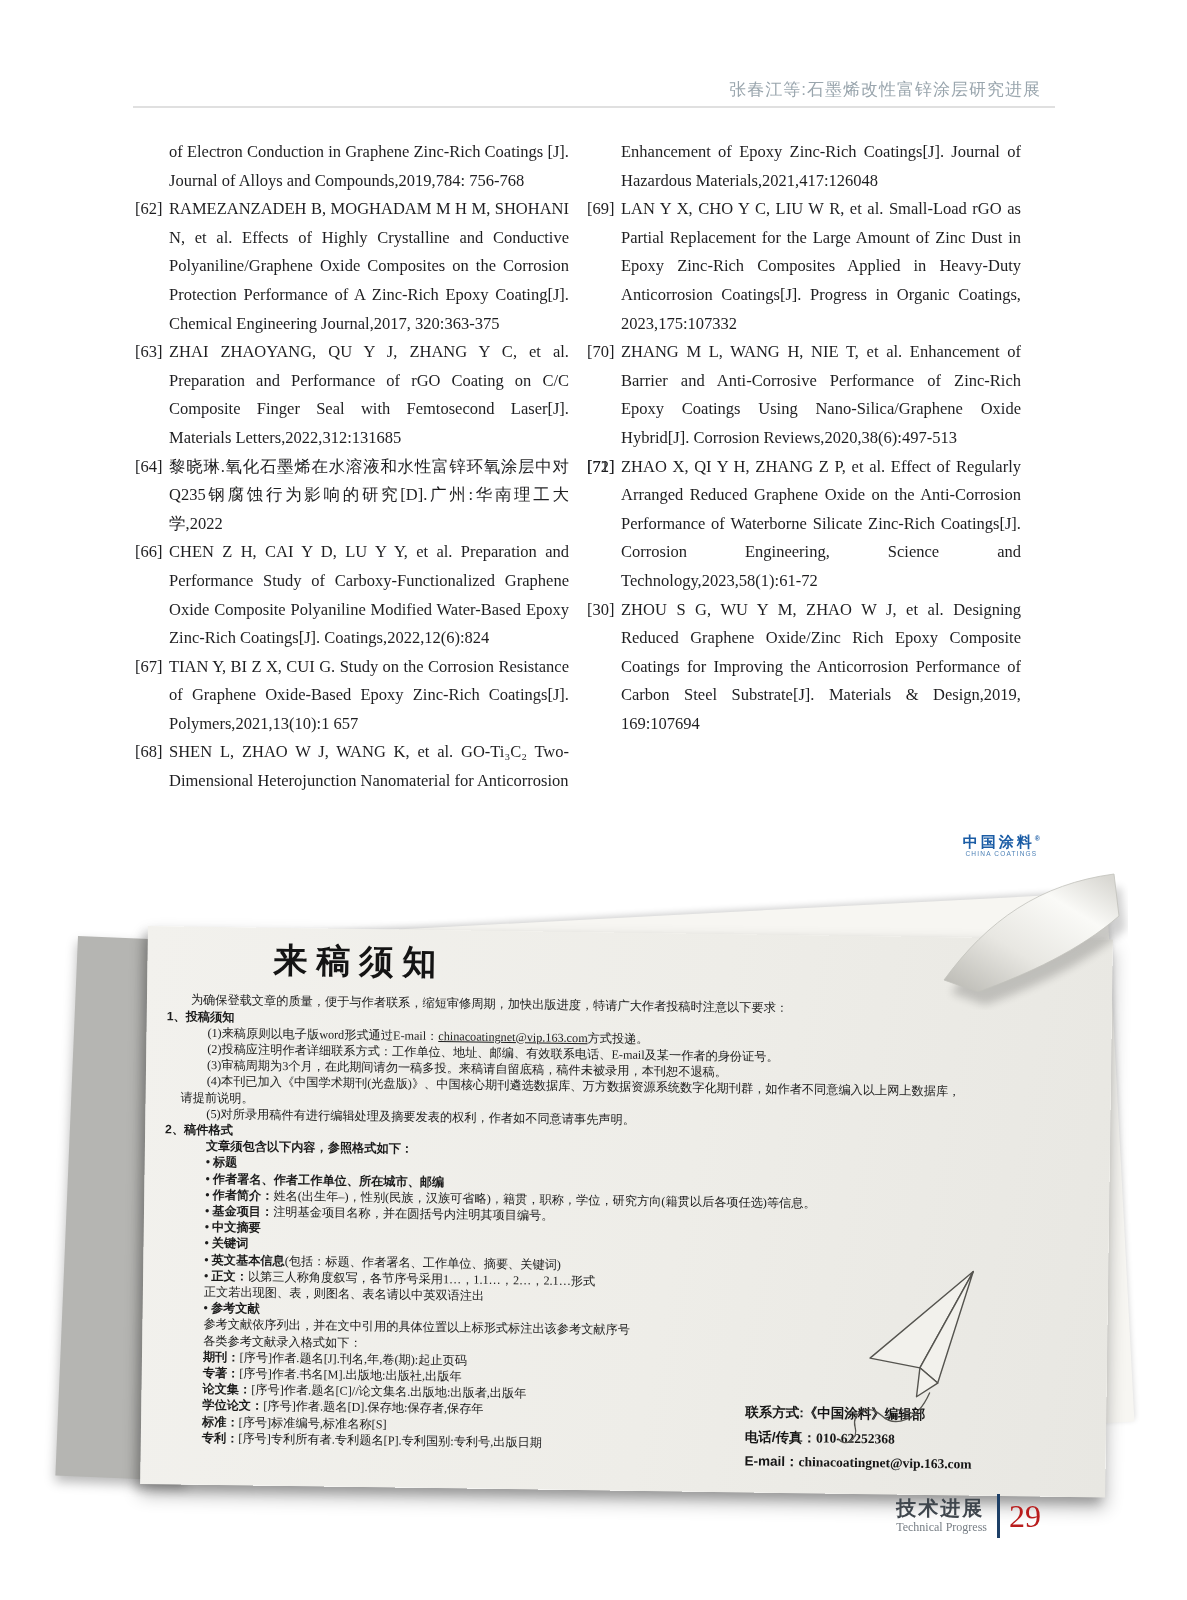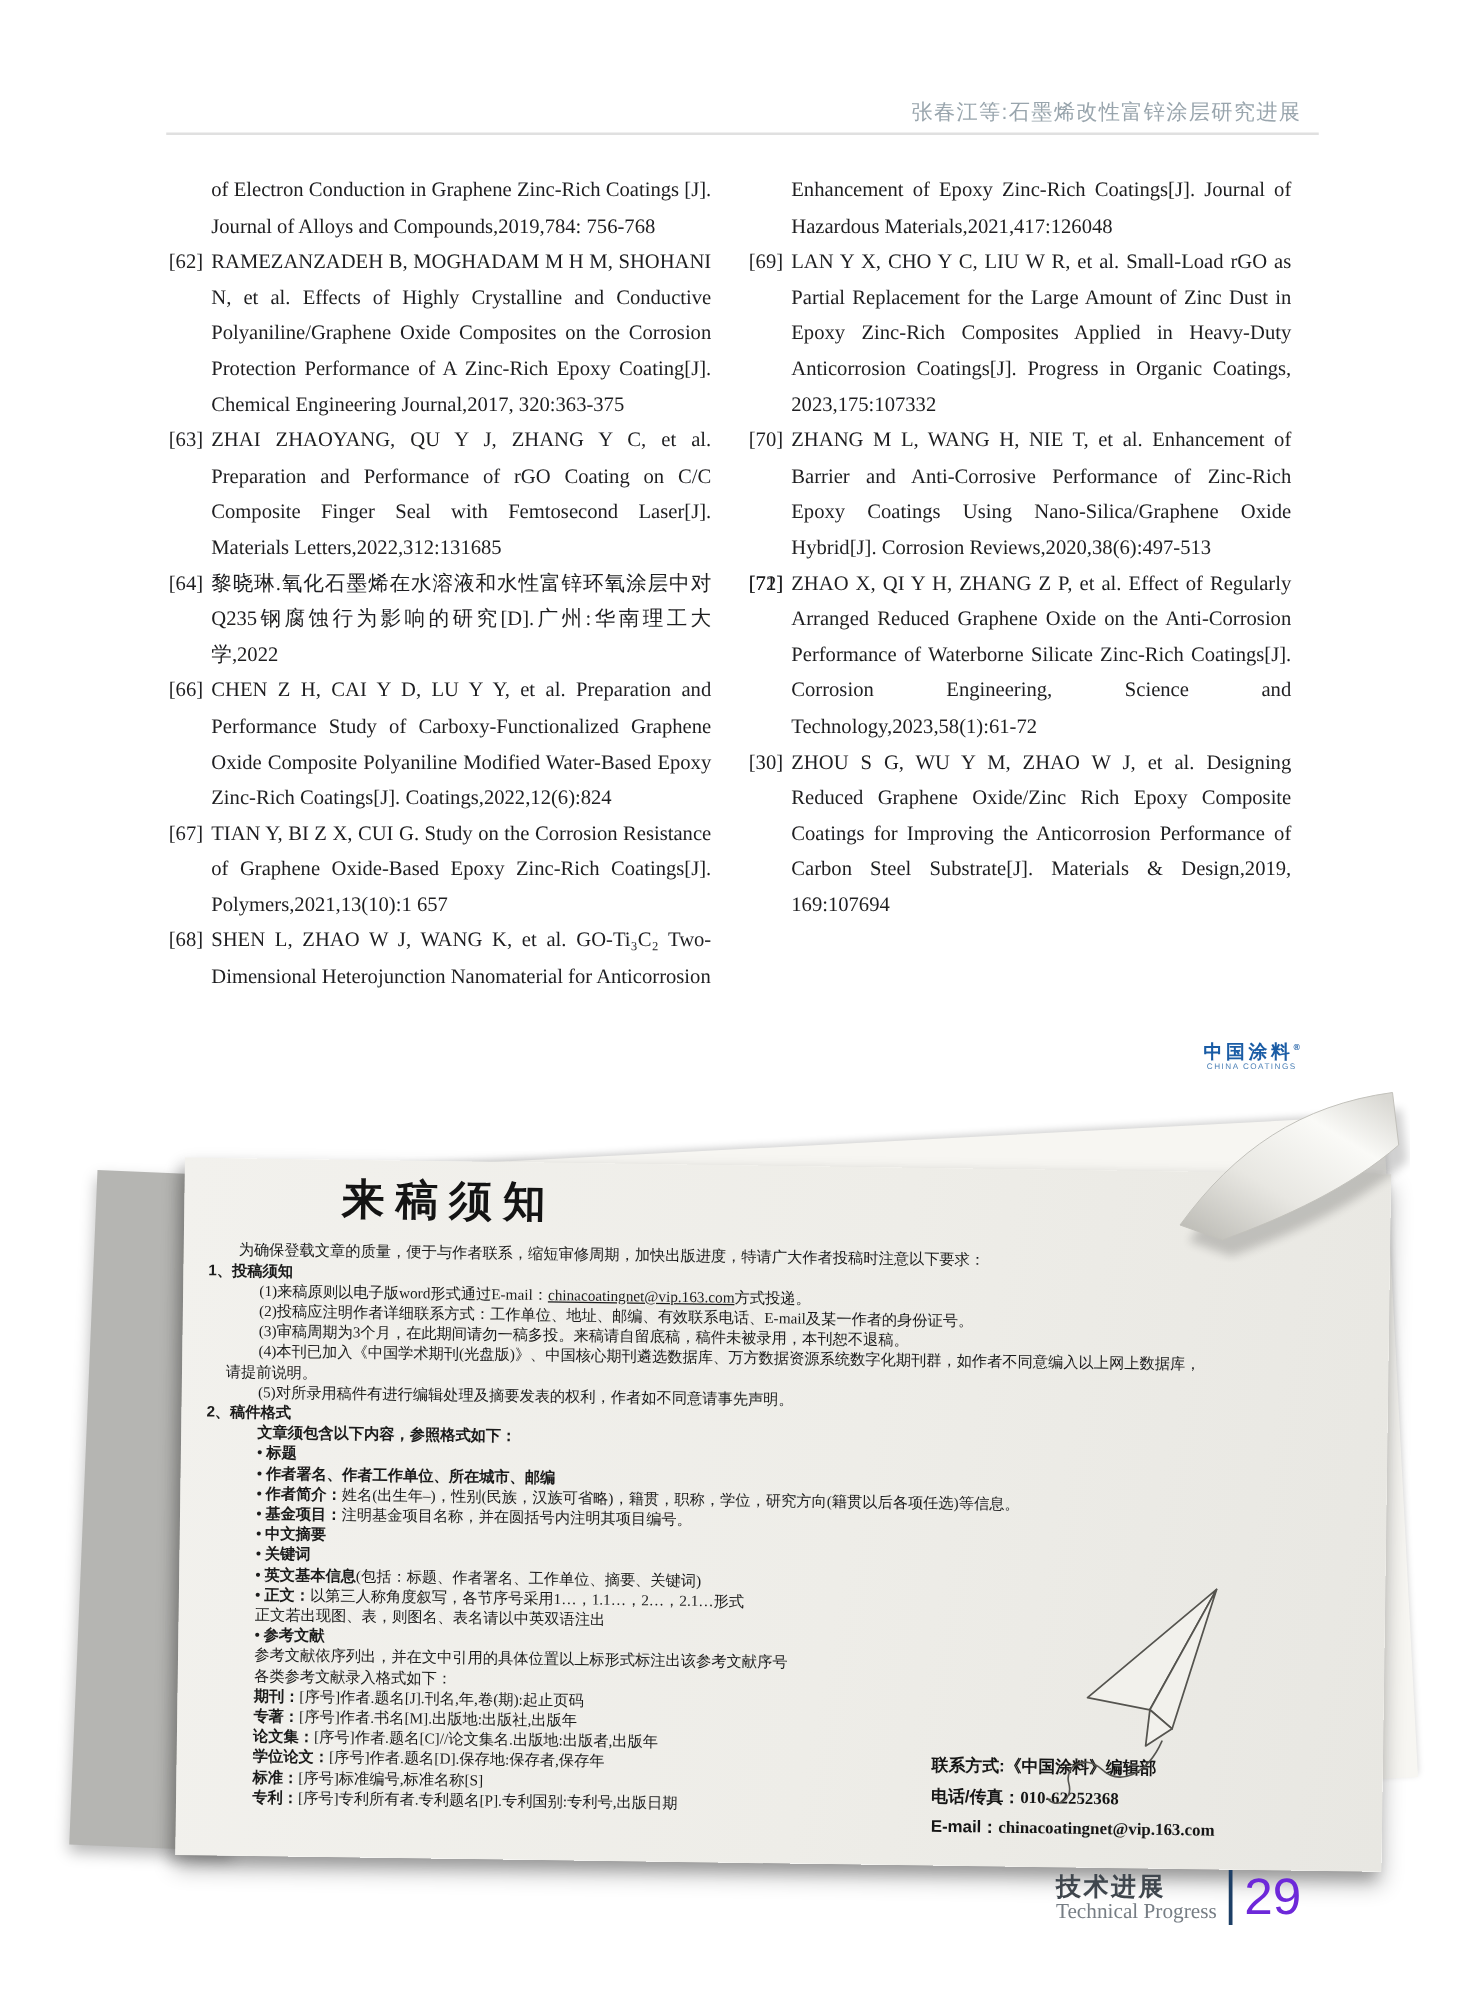--- a/index.html
+++ b/index.html
@@ -10,21 +10,21 @@
   }
   
   .running-title{
     position:absolute;top:78px;right:146px;
     font-family:"Liberation Sans","DejaVu Sans",sans-serif;
     font-size:17px;letter-spacing:1px;color:#99a5ad;
   }
   .header-rule{position:absolute;top:106px;left:133px;width:922px;height:2px;background:#e0e0e0;}
 
   
-  .refs{position:absolute;top:138px;left:135px;width:898px;display:flex;gap:30px;}
+  .refs{position:absolute;top:138px;left:135px;width:898px;display:flex;gap:18px;}
   .ref-col{width:434px;}
   .ref{
     position:relative;padding-left:34px;font-size:16.5px;line-height:28.6px;
     text-align:justify;text-justify:inter-word;color:#1e1e20;
   }
   .ref .rnum{position:absolute;left:0;top:0;}
 
   
   .logo{position:absolute;top:834px;right:147px;text-align:center;line-height:1;}
   .logo .cn{
@@ -78,23 +78,23 @@
   }
   .airplane{position:absolute;left:690px;top:312px;width:160px;height:205px;}
 
   
   .footer{position:absolute;right:146px;top:1494px;display:flex;align-items:center;}
   .footer .names{margin-right:10px;}
   .footer .sec-cn{
     font-family:"Liberation Sans","DejaVu Sans",sans-serif;font-weight:bold;
     font-size:20px;letter-spacing:2px;color:#3f464d;line-height:22px;
   }
-  .footer .sec-en{font-size:17px;color:#767d84;line-height:16px;}
+  .footer .sec-en{font-size:12px;color:#767d84;line-height:16px;}
   .footer .vbar{width:3px;height:44px;background:#1d3f66;margin-right:9px;}
-  .footer .pagenum{font-size:41px;color:#6d28d9;font-family:Liberation Sans, sans-serif;}
+  .footer .pagenum{font-size:32px;color:#b91c1c;font-family:Liberation Serif, serif;}
 </style>
 </head>
 <body>
 
 <div class="running-title">张春江等:石墨烯改性富锌涂层研究进展</div>
 <div class="header-rule"></div>
 
 <div class="refs">
   <div class="ref-col">
     <div class="ref"><span class="rnum"></span><span>of Electron Conduction in Graphene Zinc-Rich Coatings [J]. Journal of Alloys and Compounds,2019,784: 756-768</span></div>

